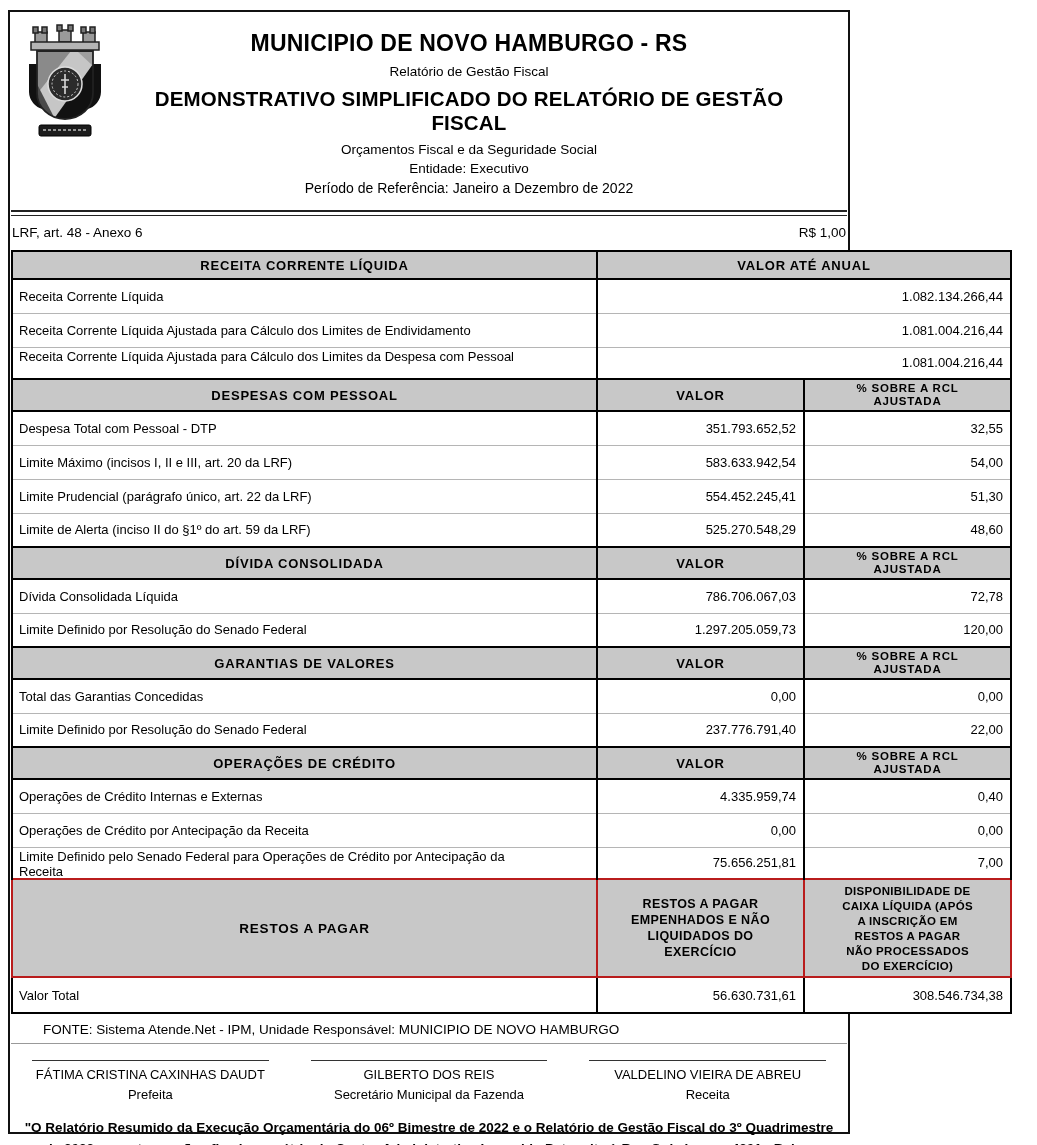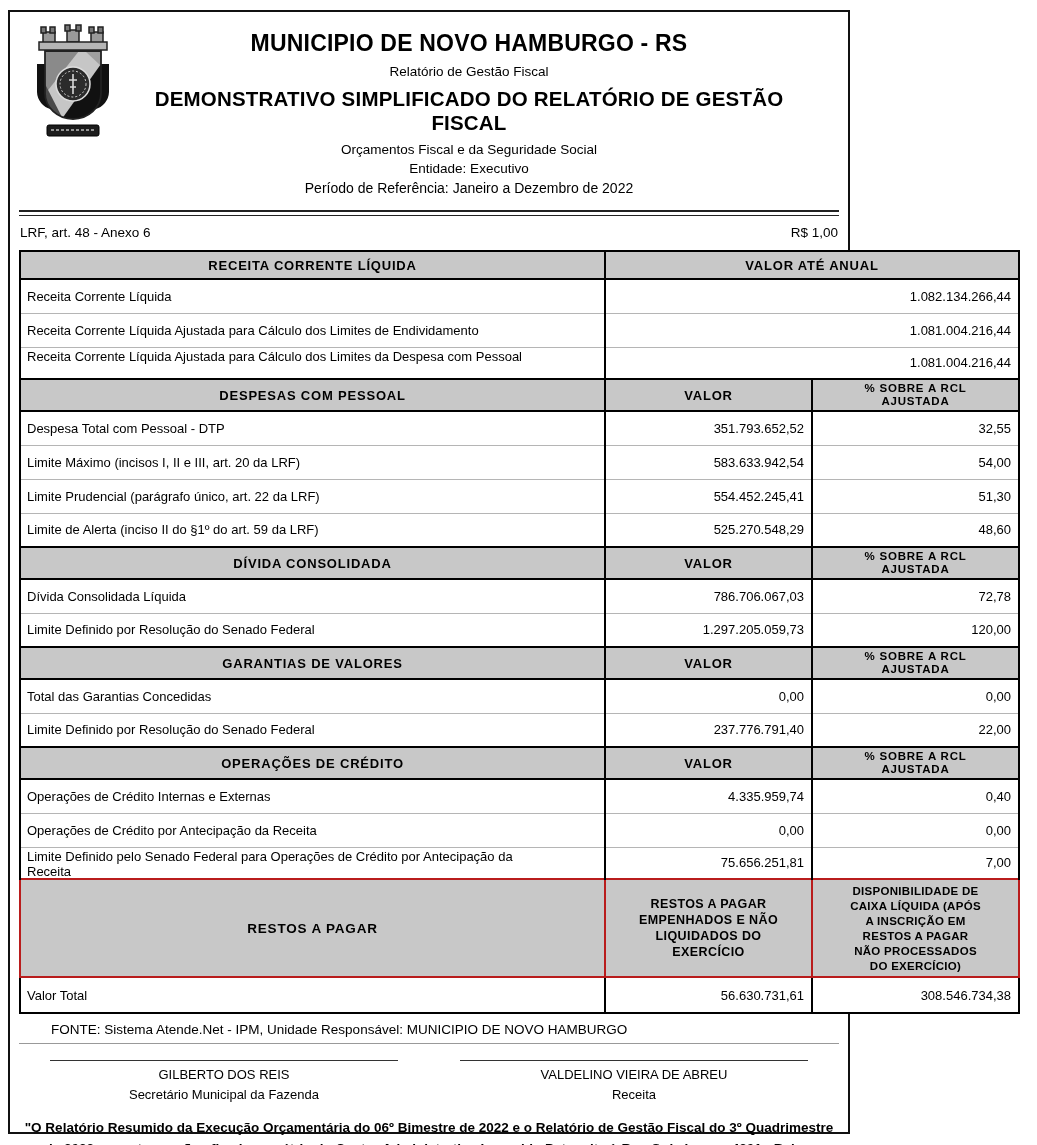--- a/index.html
+++ b/index.html
@@ -1,17 +1,17 @@
 <!DOCTYPE html>
 <html lang="pt-BR"><head>
 <meta charset="utf-8">
 <style>
   html,body{margin:0;padding:0;background:#fff;}
   body{width:1037px;height:1145px;position:relative;font-family:"Liberation Sans","DejaVu Sans",sans-serif;color:#000;}
-  .page{position:absolute;left:8px;top:10px;width:842px;height:1124px;border:2px solid #111;box-sizing:border-box;padding:0 9px;background:#fff;}
+  .page{position:absolute;left:8px;top:10px;width:842px;height:1124px;border:2px solid #111;box-sizing:border-box;padding:0 1px;background:#fff;}
 
   
   .letterhead{display:flex;align-items:flex-start;margin-top:12px;}
   .logo-box{width:110px;flex:0 0 110px;padding-left:10px;box-sizing:border-box;}
   .head-text{flex:1;text-align:center;padding-right:30px;}
   .ht1{font-size:23px;font-weight:bold;letter-spacing:.2px;margin-top:6px;}
   .ht2{font-size:13.5px;margin-top:7px;}
   .ht3{font-size:20.5px;font-weight:bold;margin-top:8px;letter-spacing:.2px;}
   .ht4{font-size:13.5px;margin-top:7px;}
   .ht5{font-size:13.5px;margin-top:4px;}
@@ -246,20 +246,25 @@
     </tr>
   </tbody>
     </table>
 
   <div class="fonte">FONTE: Sistema Atende.Net - IPM, Unidade Responsável: MUNICIPIO DE NOVO HAMBURGO</div>
   <div class="thin-rule"></div>
 
   <div class="signatures">
     <div class="sig">
       <div class="sig-line"></div>
+      <div class="sig-name">FÁTIMA CRISTINA CAXINHAS DAUDT</div>
+      <div class="sig-role">Prefeita</div>
+    </div>
+    <div class="sig">
+      <div class="sig-line"></div>
       <div class="sig-name">GILBERTO DOS REIS</div>
       <div class="sig-role">Secretário Municipal da Fazenda</div>
     </div>
     <div class="sig">
       <div class="sig-line"></div>
       <div class="sig-name">VALDELINO VIEIRA DE ABREU</div>
       <div class="sig-role">Receita</div>
     </div>
   </div>
 

